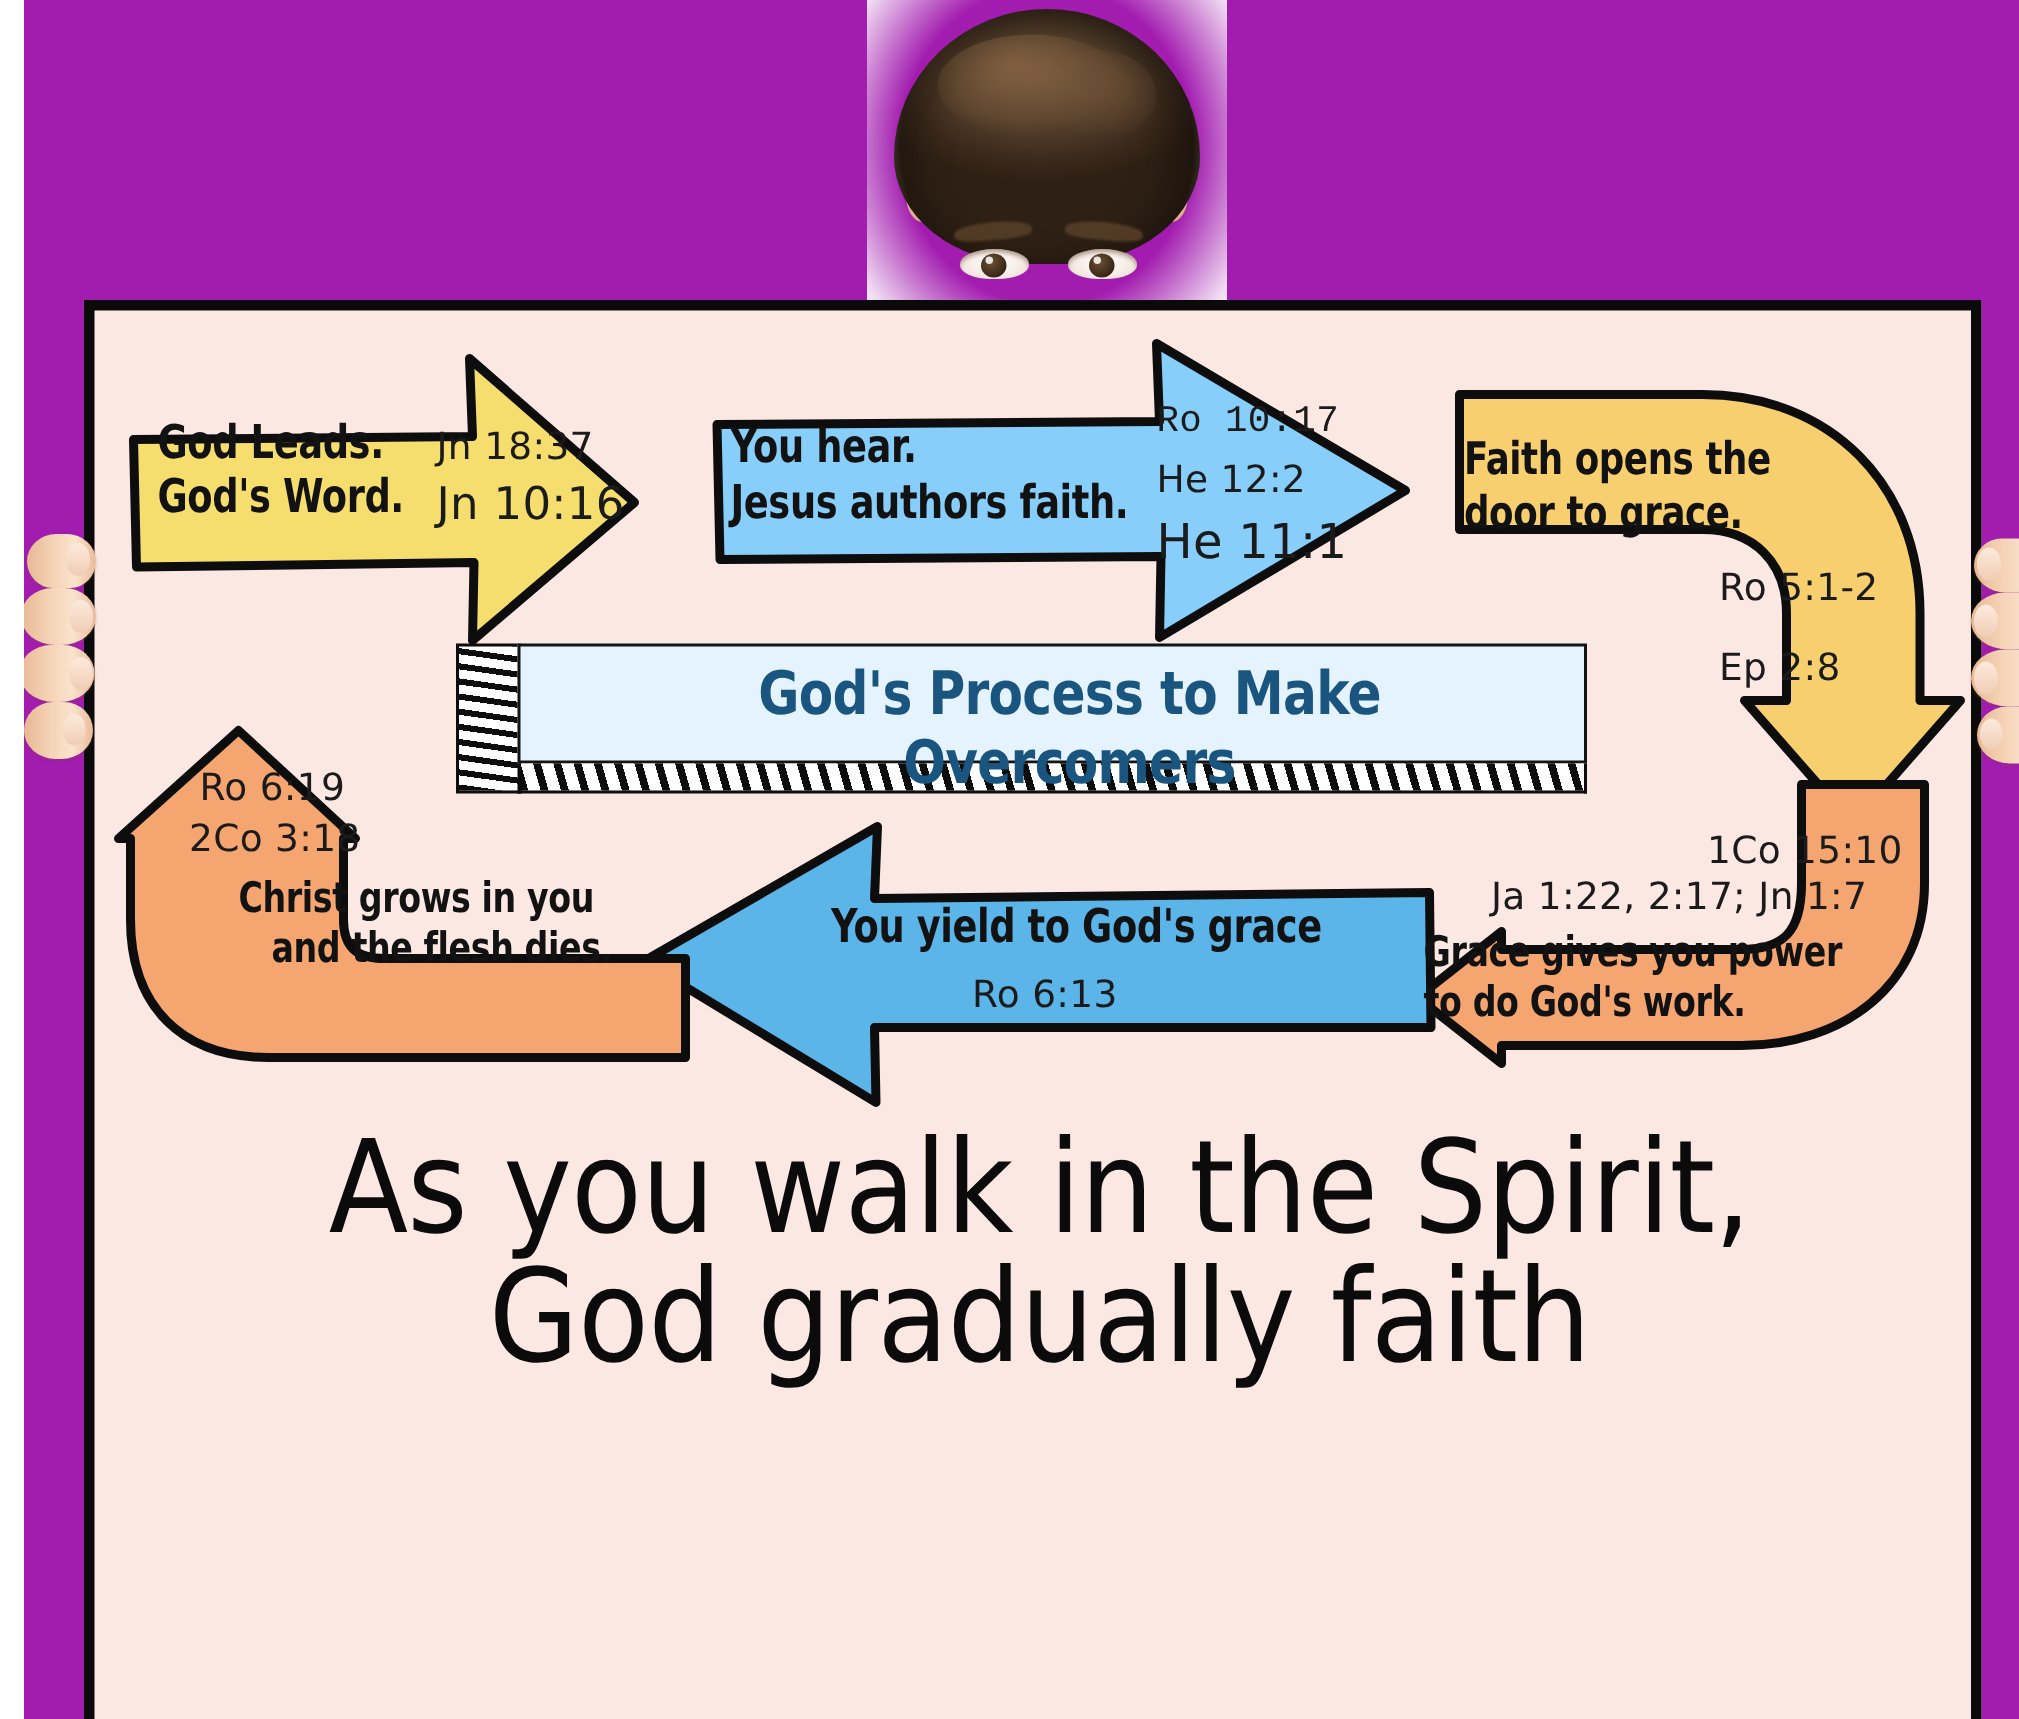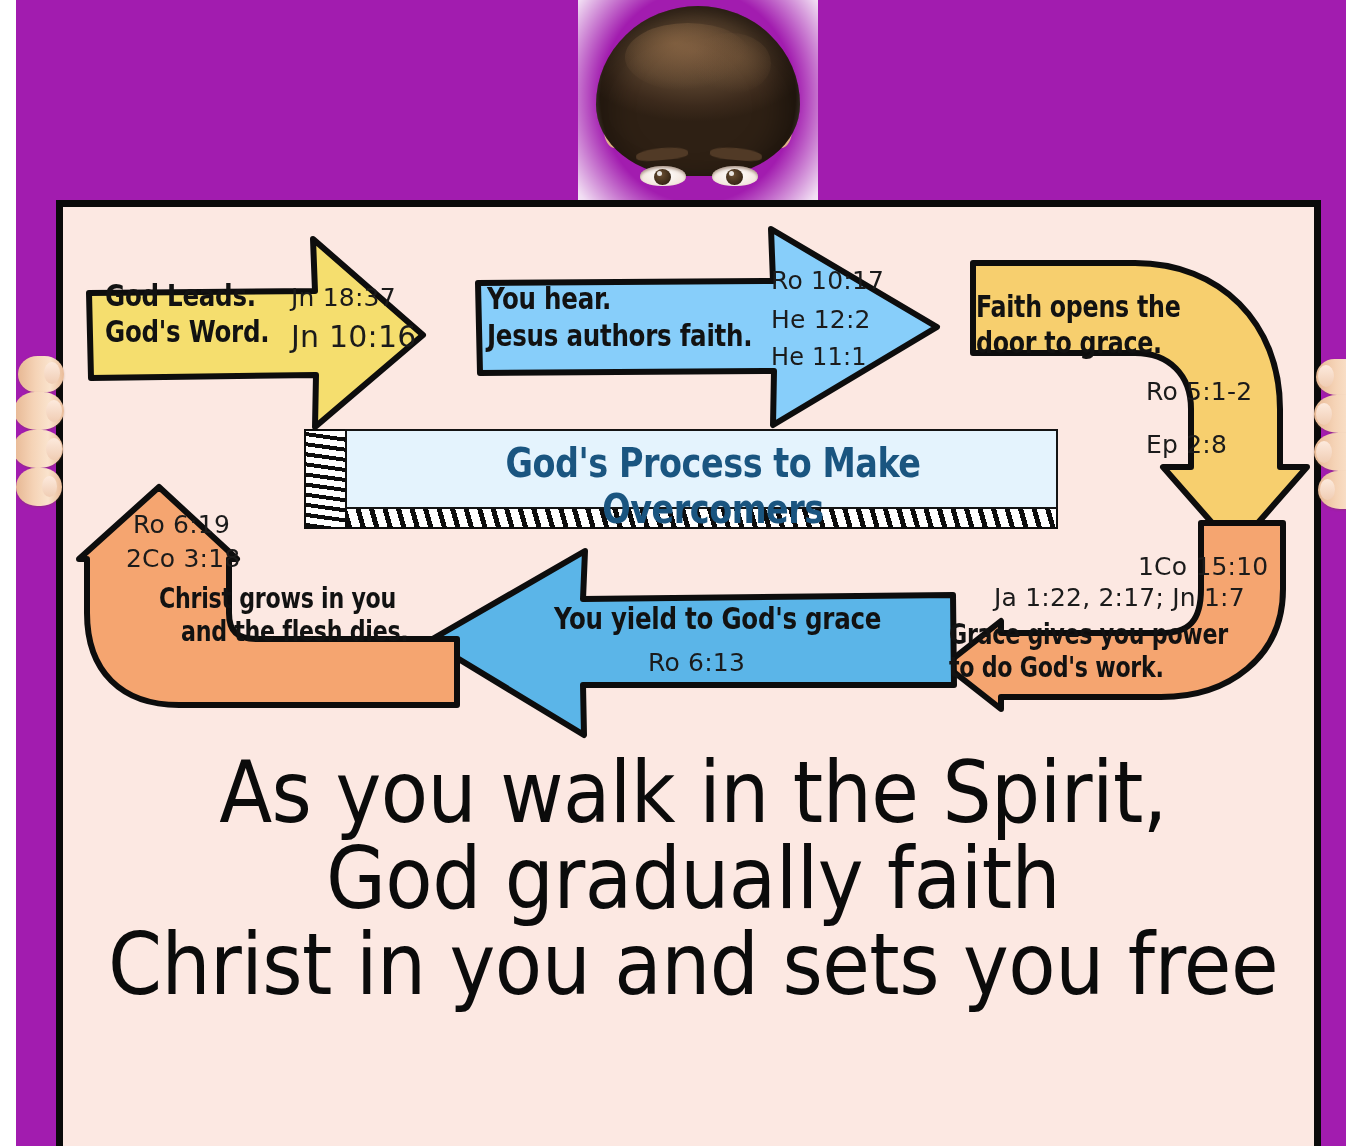--- a/index.html
+++ b/index.html
@@ -280,23 +280,23 @@
     <div class="lbl ref" style="left:228px; top:78px; font-size:25px;">Jn 18:37</div>
     <div class="lbl ref" style="left:228px; top:114px; font-size:30px;">Jn 10:16</div>
 
     <div class="shape" style="left:410px; top:18px; width:470px; height:208px; z-index:5;">
       <svg width="470" height="208" viewBox="0 0 470 208">
         <path d="M5,58 L300,56 L298,4 L464,102 L300,200 L301,146 L7,148 Z" fill="#87cefa" stroke="#0d0d0d" stroke-width="6" stroke-linejoin="round"></path>
       </svg>
     </div>
     <div class="lbl bold-cond" style="left:424px; top:75px; font-size:31px;">You hear.</div>
     <div class="lbl bold-cond" style="left:424px; top:112px; font-size:31px;">Jesus authors faith.</div>
-    <div class="lbl ref" style="left:708px; top:61px; font-size:25px;">Ro 10:17</div>
+    <div class="lbl ref" style="left:708px; top:61px; font-size:25px;font-family:Liberation Mono, monospace;">Ro 10:17</div>
     <div class="lbl ref" style="left:708px; top:100px; font-size:25px;">He 12:2</div>
-    <div class="lbl ref" style="left:708px; top:138px; font-size:24px;">He 11:1</div>
+    <div class="lbl ref" style="left:708px; top:138px; font-size:32px;">He 11:1</div>
 
     <div class="shape" style="left:872px; top:50px; width:380px; height:300px; z-index:5;">
       <svg width="380" height="300" viewBox="0 0 380 300">
         <path d="M38,6 L200,6
                  C285,6 345,66 345,152
                  L345,210 L372,210 L300,292 L228,210 L256,210
                  L256,152
                  C256,118 234,96 200,96
                  L38,96 Z" fill="#f7cf6e" stroke="#0d0d0d" stroke-width="6" stroke-linejoin="round"></path>
       </svg>
@@ -348,17 +348,16 @@
     <div id="banner" style="left:233px; top:222px;">
       <div class="capL"></div>
       <div class="face"></div>
       <div class="capB"></div>
       <div class="title">God's Process to Make Overcomers</div>
     </div>
 
     <div id="message" style="left:6px; top:542px; width:1248px;">
       <div>As you walk in the Spirit,</div>
       <div>God gradually faith</div>
-      <div>Christ in you and sets you free</div>
     </div>
 
   </div>
 </div>
 
 </body></html>

